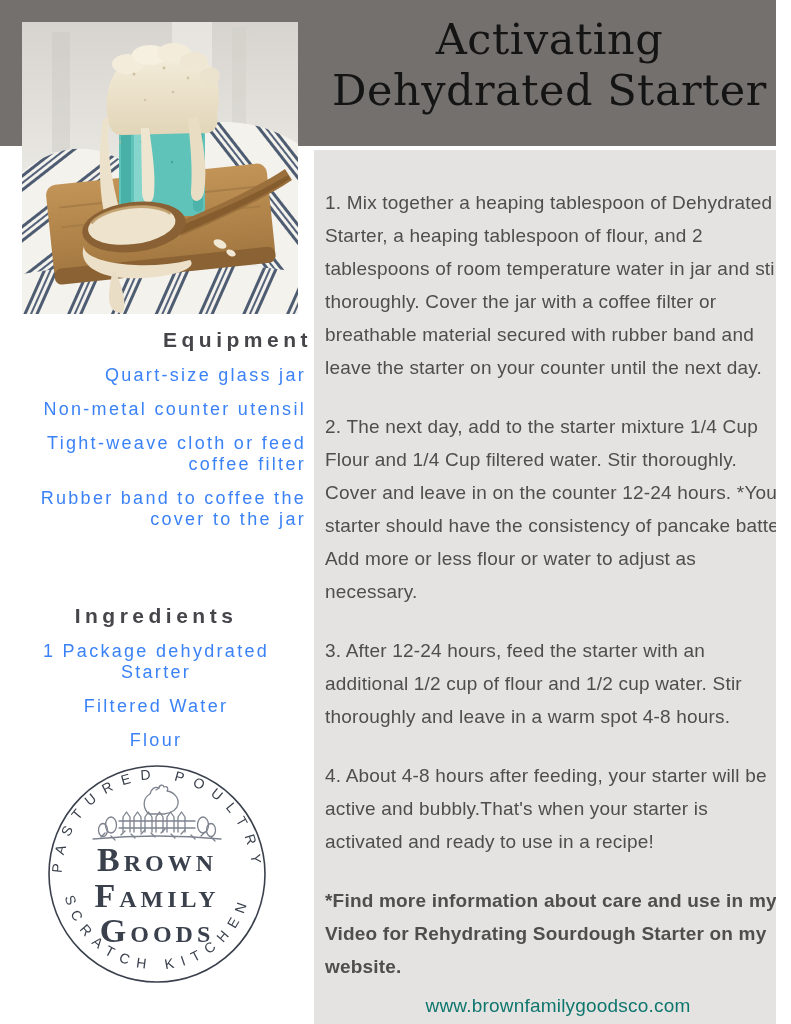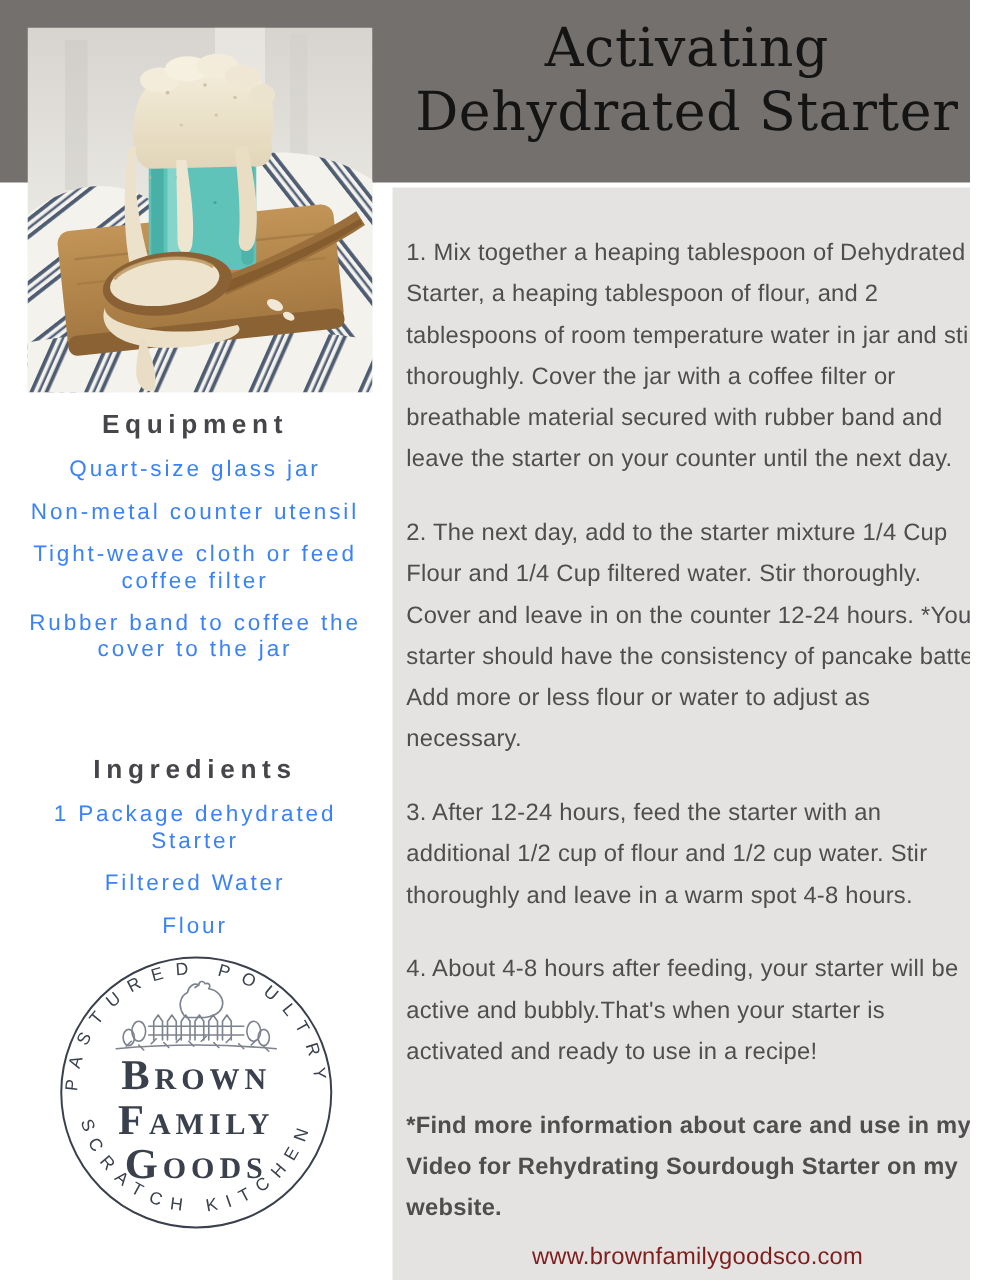--- a/index.html
+++ b/index.html
@@ -20,35 +20,35 @@
   
   .left-section { position:absolute; left:0; width:312px; text-align:center; color:#4c4b4e; }
   .left-heading {
     font-size:21px; font-weight:bold; letter-spacing:4.5px; color:#46454a; margin:0 0 6px 0;
   }
   .left-item {
     width:300px; margin:13px auto 0 auto;
     font-size:18px; line-height:21px; letter-spacing:2.3px; color:#3b82f6;
   }
   .ingredients .left-item { width:262px; }
-  .equipment { top:328px; }
+  .equipment { top:328px;text-align:right; }
   .ingredients { top:604px; }
   
   .logo { position:absolute; left:47px; top:764px; width:220px; height:220px; }
   
   .panel {
     position:absolute; left:314px; top:150px; width:477px; height:874px;
     background:#e4e3e1; box-sizing:border-box; padding:36px 0 0 11px;
   }
   .step, .note {
     font-size:19px; line-height:33px; color:#4f4d4d; letter-spacing:0.2px;
     margin:0 0 26px 0;
   }
   .note { margin-bottom:6px;font-weight:bold; }
-  .website { font-size:19px; line-height:33px; color:#7f1d1d; text-align:center; letter-spacing:0.2px; }
+  .website { font-size:19px; line-height:33px; color:#0f766e; text-align:center; letter-spacing:0.2px; }
 </style>
 </head>
 <body>
 
 <div class="page">
 
   <div class="band"></div>
 
   <div class="title-wrap">
     <div>Activating</div>

